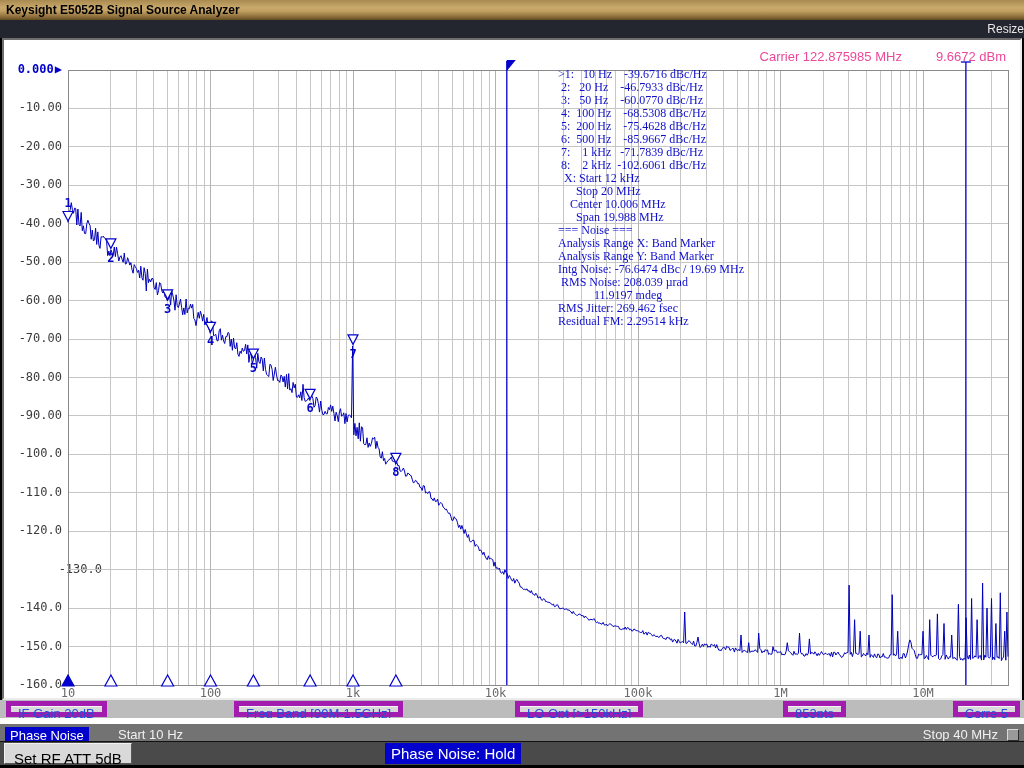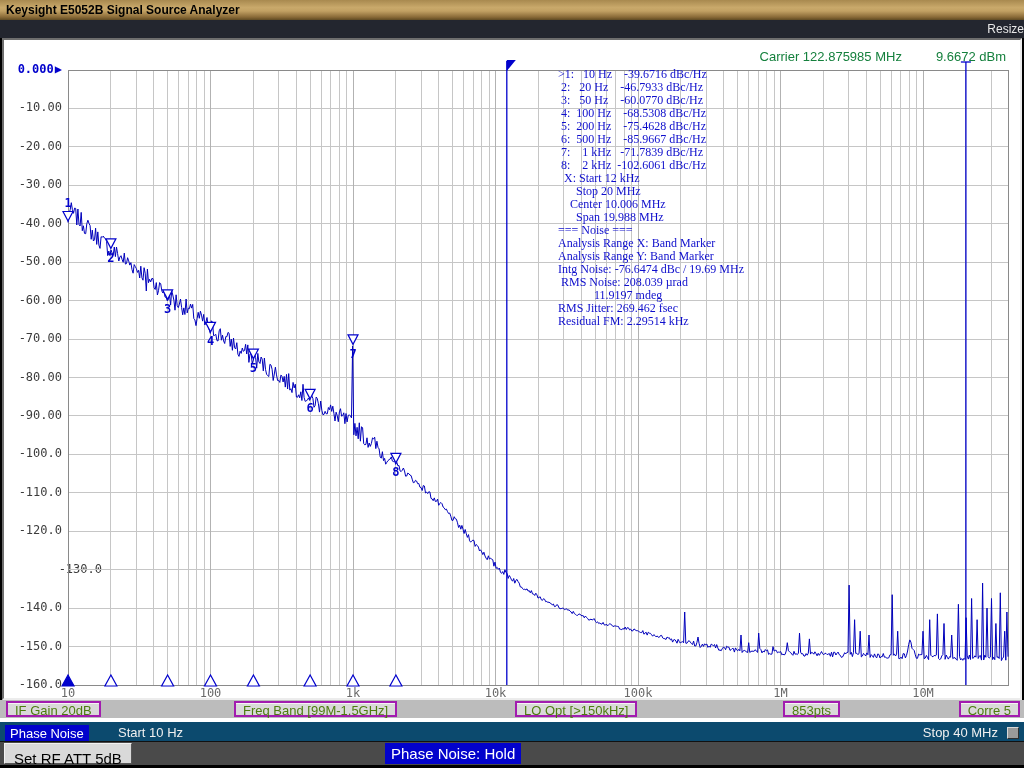--- a/index.html
+++ b/index.html
@@ -22,21 +22,21 @@
   
   .panel{
     position:absolute;left:2px;top:38px;width:1020px;height:662px;box-sizing:border-box;
     background:#fff;border:2px solid;border-color:#6e6e6e #ececec #ececec #6e6e6e;
   }
   .trace-header{
     position:absolute;left:4px;top:3px;color:#0e0ecc;font-size:13px;white-space:pre;
   }
   .trace-header .arr{color:#0202cc;font-size:11px;margin-right:2px;}
   .carrier{
-    position:absolute;right:14px;top:9px;color:#15803d;font-size:13px;white-space:pre;
+    position:absolute;right:14px;top:9px;color:#ec4899;font-size:13px;white-space:pre;
   }
   .carrier .gap{display:inline-block;width:34px;}
   .ylab{
     position:absolute;width:58px;text-align:right;padding-right:4px;
     font-family:"DejaVu Sans Mono", monospace;font-size:12px;color:#3c3c3c;white-space:nowrap;
   }
   .ylab.ref{color:#0202cc;font-weight:bold;}
   .ylab .arr{color:#0202cc;margin-left:1px;}
   .xlab{
     position:absolute;width:48px;text-align:center;top:646px;
@@ -44,25 +44,25 @@
   }
   #chart{position:absolute;left:64px;top:30px;overflow:visible;}
   #readout{
     position:absolute;left:554px;top:28px;margin:0;
     font-family:Liberation Serif, serif;font-size:12px;line-height:13px;
     color:#0e0ecc;white-space:pre;background:transparent;
   }
   
   .bar1{position:absolute;left:0;top:700px;width:1024px;height:18px;background:#bcbcbc;}
   .bar1 .btn{
-    position:absolute;top:1px;height:16px;line-height:15px;font-size:13px;color:#4d7c0f;
-    background:#d9d9d9;border:2px solid #a21caf;box-shadow:inset 0 1px 0 #f4f4f4;
+    position:absolute;top:1px;height:16px;line-height:15px;font-size:13px;color:#1d4ed8;
+    background:#d9d9d9;border:5px solid #a21caf;box-shadow:inset 0 1px 0 #f4f4f4;
     padding:0 7px;box-sizing:border-box;white-space:nowrap;
   }
-  .bar2{position:absolute;left:0;top:718px;width:1024px;height:23px;background:#0c4a6e;border-top:4px solid #ffffff;box-sizing:border-box;}
+  .bar2{position:absolute;left:0;top:718px;width:1024px;height:23px;background:#737373;border-top:6px solid #ffffff;box-sizing:border-box;}
   .bar2 .tab{
     position:absolute;left:5px;top:3px;background:#0202cc;color:#fff;font-size:13px;
     padding:1px 5px 2px 5px;white-space:nowrap;
   }
   .bar2 .swtext{position:absolute;top:0;color:#f0f0f0;font-size:13px;line-height:22px;white-space:nowrap;}
   .bar2 .sq{
     position:absolute;right:5px;top:5px;width:12px;height:12px;background:#9a9a9a;
     border:1px solid;border-color:#d8d8d8 #2e2e2e #2e2e2e #d8d8d8;box-sizing:border-box;
   }
   .bar3{position:absolute;left:0;top:741px;width:1024px;height:24px;background:#4a4a4a;border-top:1px solid #111;box-sizing:border-box;}

